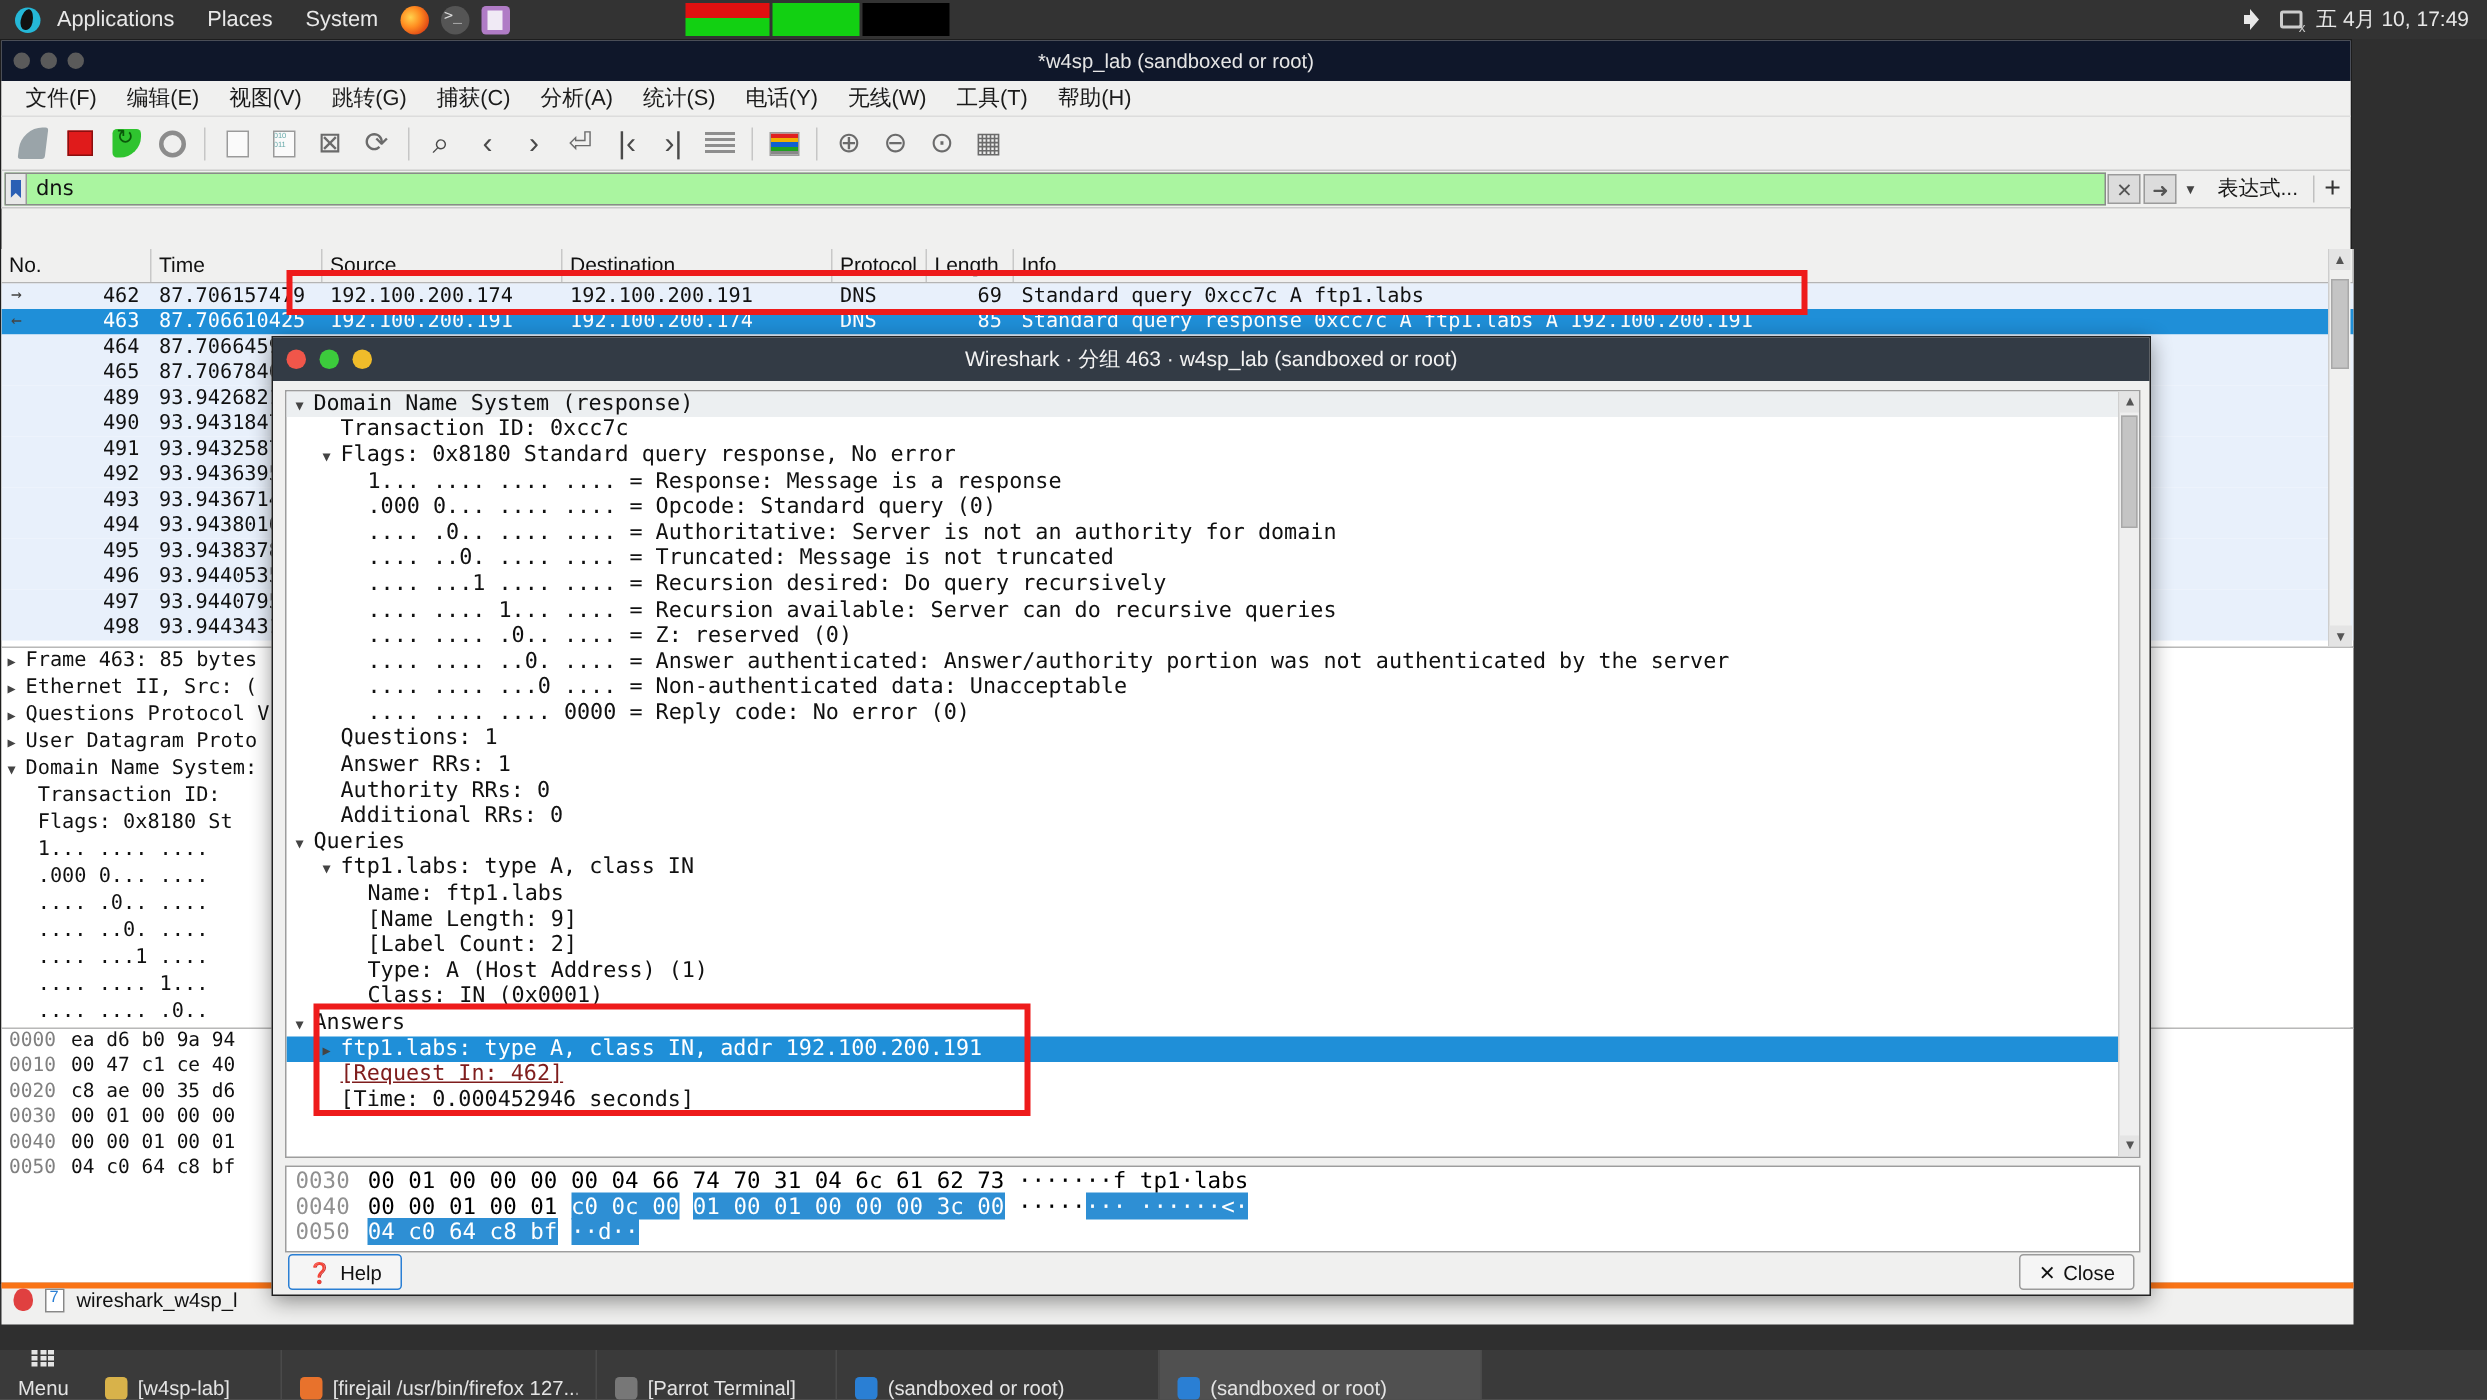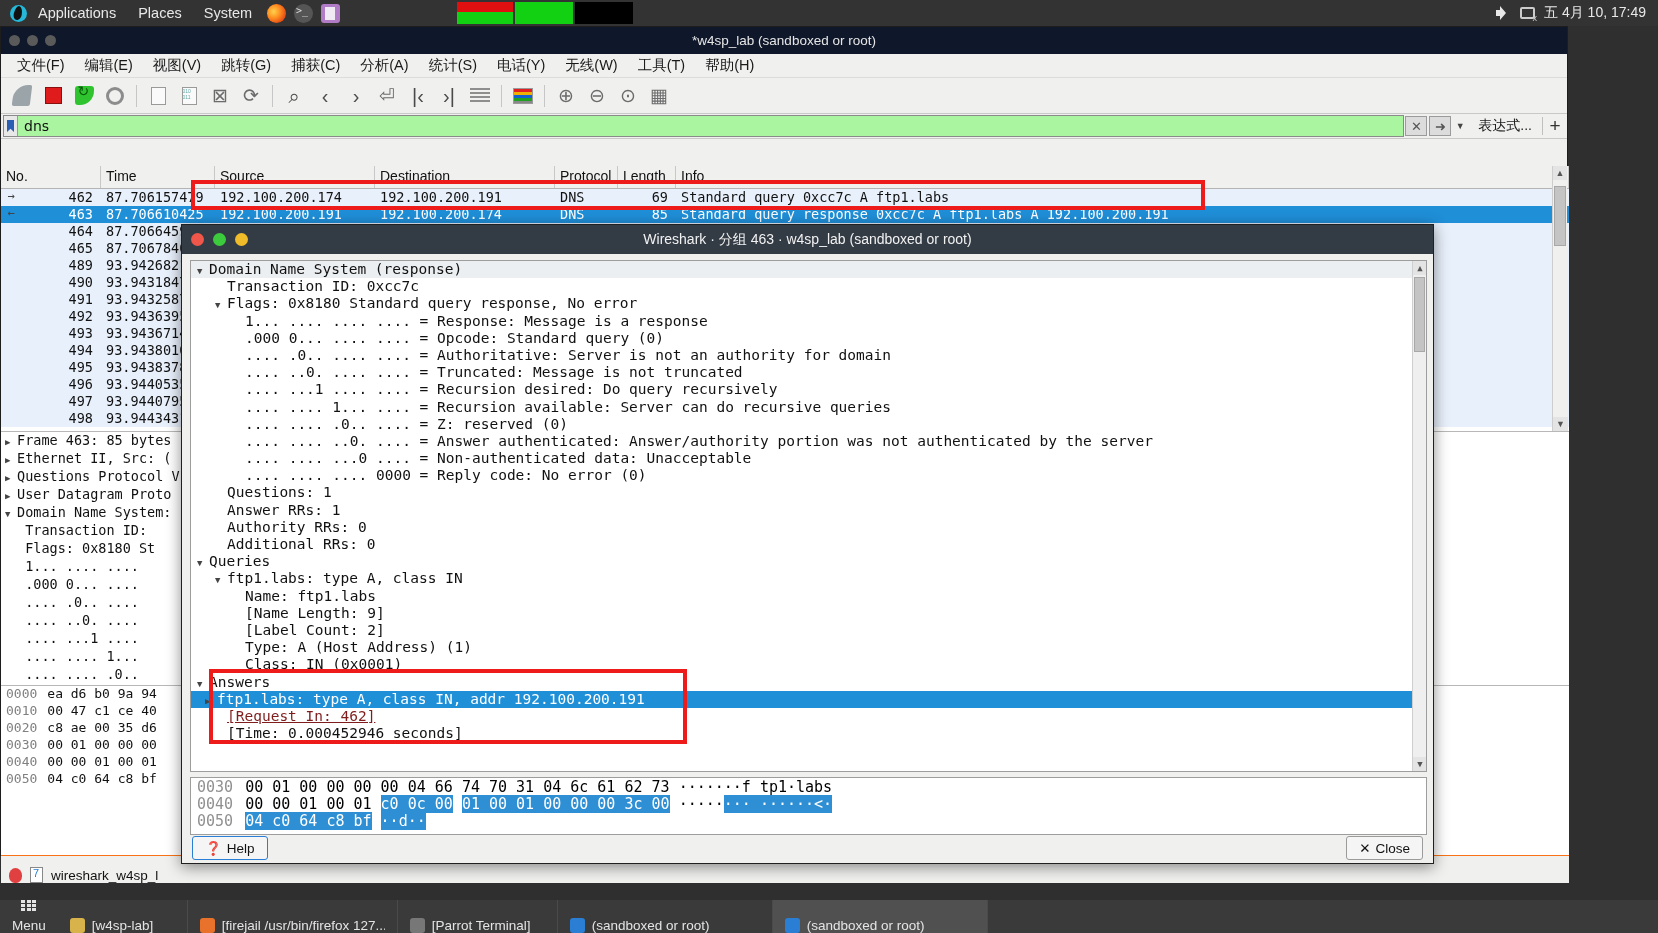--- a/index.html
+++ b/index.html
@@ -120,21 +120,21 @@
 
   
   #phex { position:absolute; left:0; top:658px; width:1568px; height:170px; background:#fff;
     font-family:"DejaVu Sans Mono",monospace; font-size:13px; color:#111; overflow:hidden;
     border-top:1px solid #b8b8b8;}
   #phex .hl { height:17px; white-space:nowrap; padding-left:5px;}
   #phex .off { color:#808080; margin-right:10px;}
 
   
   #statusbar { position:absolute; left:0; top:828px; width:1568px; height:28px;
-    background:#f0f0ef; border-top:1px solid #f97316; display:flex; align-items:flex-end;
+    background:#f0f0ef; border-top:4px solid #f97316; display:flex; align-items:flex-start;
     font-size:13.5px; color:#111; padding-left:8px; gap:8px;}
   .recdot { width:13px; height:15px; border-radius:50% 50% 45% 45%; background:#e04040;}
   .wsicon { width:13px; height:16px; background:#fff; border:1px solid #888; position:relative;}
   .wsicon::after{content:"7"; position:absolute; left:2px; top:-1px; font-size:11px; color:#2a7fd4;}
 
   
   #dlg { position:absolute; left:181px; top:224px; width:1253px; height:640px;
     background:#f0f0ef; border:1px solid #202020; box-shadow:0 3px 14px rgba(0,0,0,.45);}
   #dtitle { height:29px; background:#333b45; color:#f2f2f2; display:flex; align-items:center;
     justify-content:center; font-size:14px; position:relative;}
@@ -534,21 +534,21 @@
         <div class="tl" style="padding-left: 24px;"><span class="tri"></span><span>Authority RRs: 0</span></div>
         <div class="tl" style="padding-left: 24px;"><span class="tri"></span><span>Additional RRs: 0</span></div>
         <div class="tl" style="padding-left: 6px;"><span class="tri">▼</span><span>Queries</span></div>
         <div class="tl" style="padding-left: 24px;"><span class="tri">▼</span><span>ftp1.labs: type A, class IN</span></div>
         <div class="tl" style="padding-left: 42px;"><span class="tri"></span><span>Name: ftp1.labs</span></div>
         <div class="tl" style="padding-left: 42px;"><span class="tri"></span><span>[Name Length: 9]</span></div>
         <div class="tl" style="padding-left: 42px;"><span class="tri"></span><span>[Label Count: 2]</span></div>
         <div class="tl" style="padding-left: 42px;"><span class="tri"></span><span>Type: A (Host Address) (1)</span></div>
         <div class="tl" style="padding-left: 42px;"><span class="tri"></span><span>Class: IN (0x0001)</span></div>
         <div class="tl" style="padding-left: 6px;"><span class="tri">▼</span><span>Answers</span></div>
-        <div class="tl tl-sel" style="padding-left: 14px;"><span class="tri">▶</span><span>ftp1.labs: type A, class IN, addr 192.100.200.191</span></div>
+        <div class="tl tl-sel" style="padding-left: 24px;"><span class="tri">▶</span><span>ftp1.labs: type A, class IN, addr 192.100.200.191</span></div>
         <div class="tl" style="padding-left: 24px;"><span class="tri"></span><span class="tl-link">[Request In: 462]</span></div>
         <div class="tl" style="padding-left: 24px;"><span class="tri"></span><span>[Time: 0.000452946 seconds]</span></div>
       </div>
     <div id="dtree-sb">
       <div class="sb-arrow" style="width:14px">▲</div>
       <div class="sb-thumb" style="top:16px;height:75px;width:11px"></div>
       <div class="sb-arrow" style="position:absolute;bottom:0;width:14px">▼</div>
     </div>
   </div>
 

